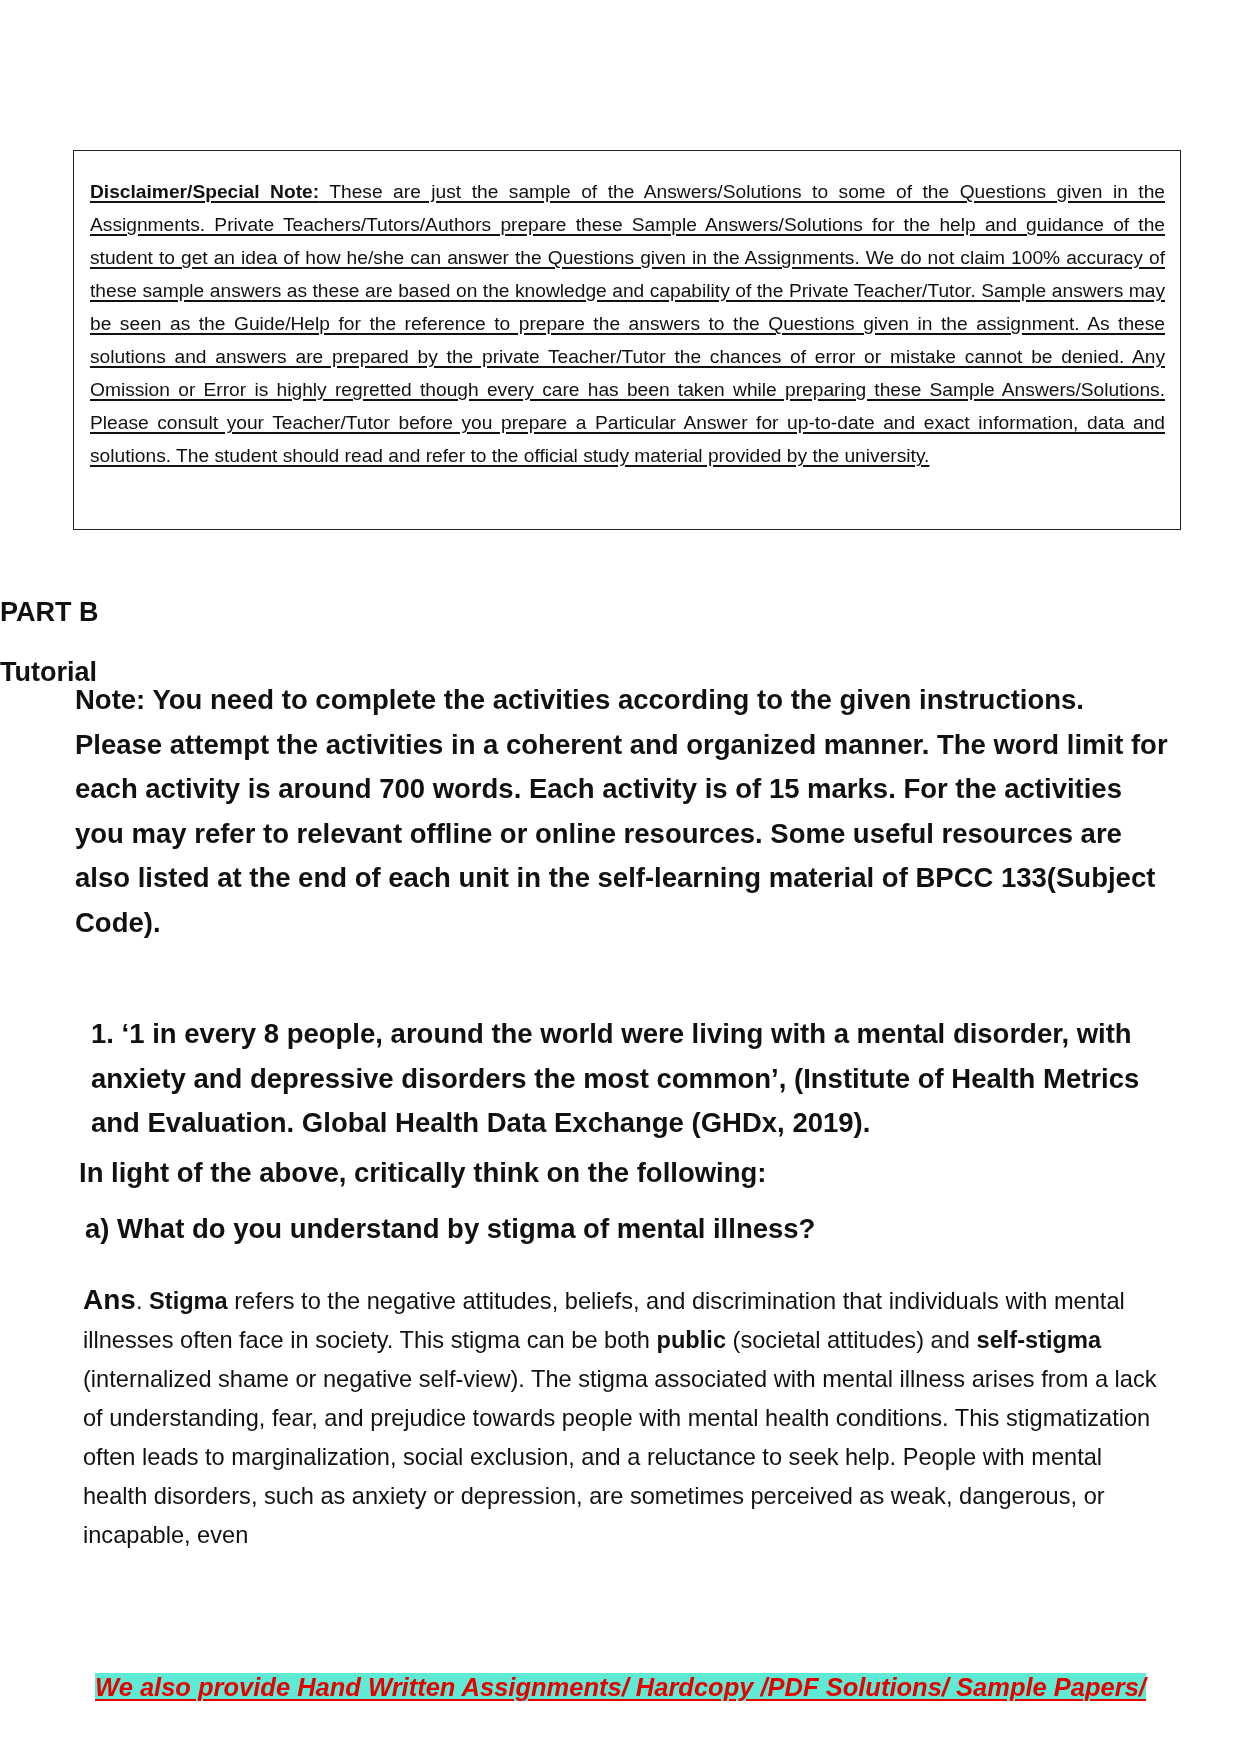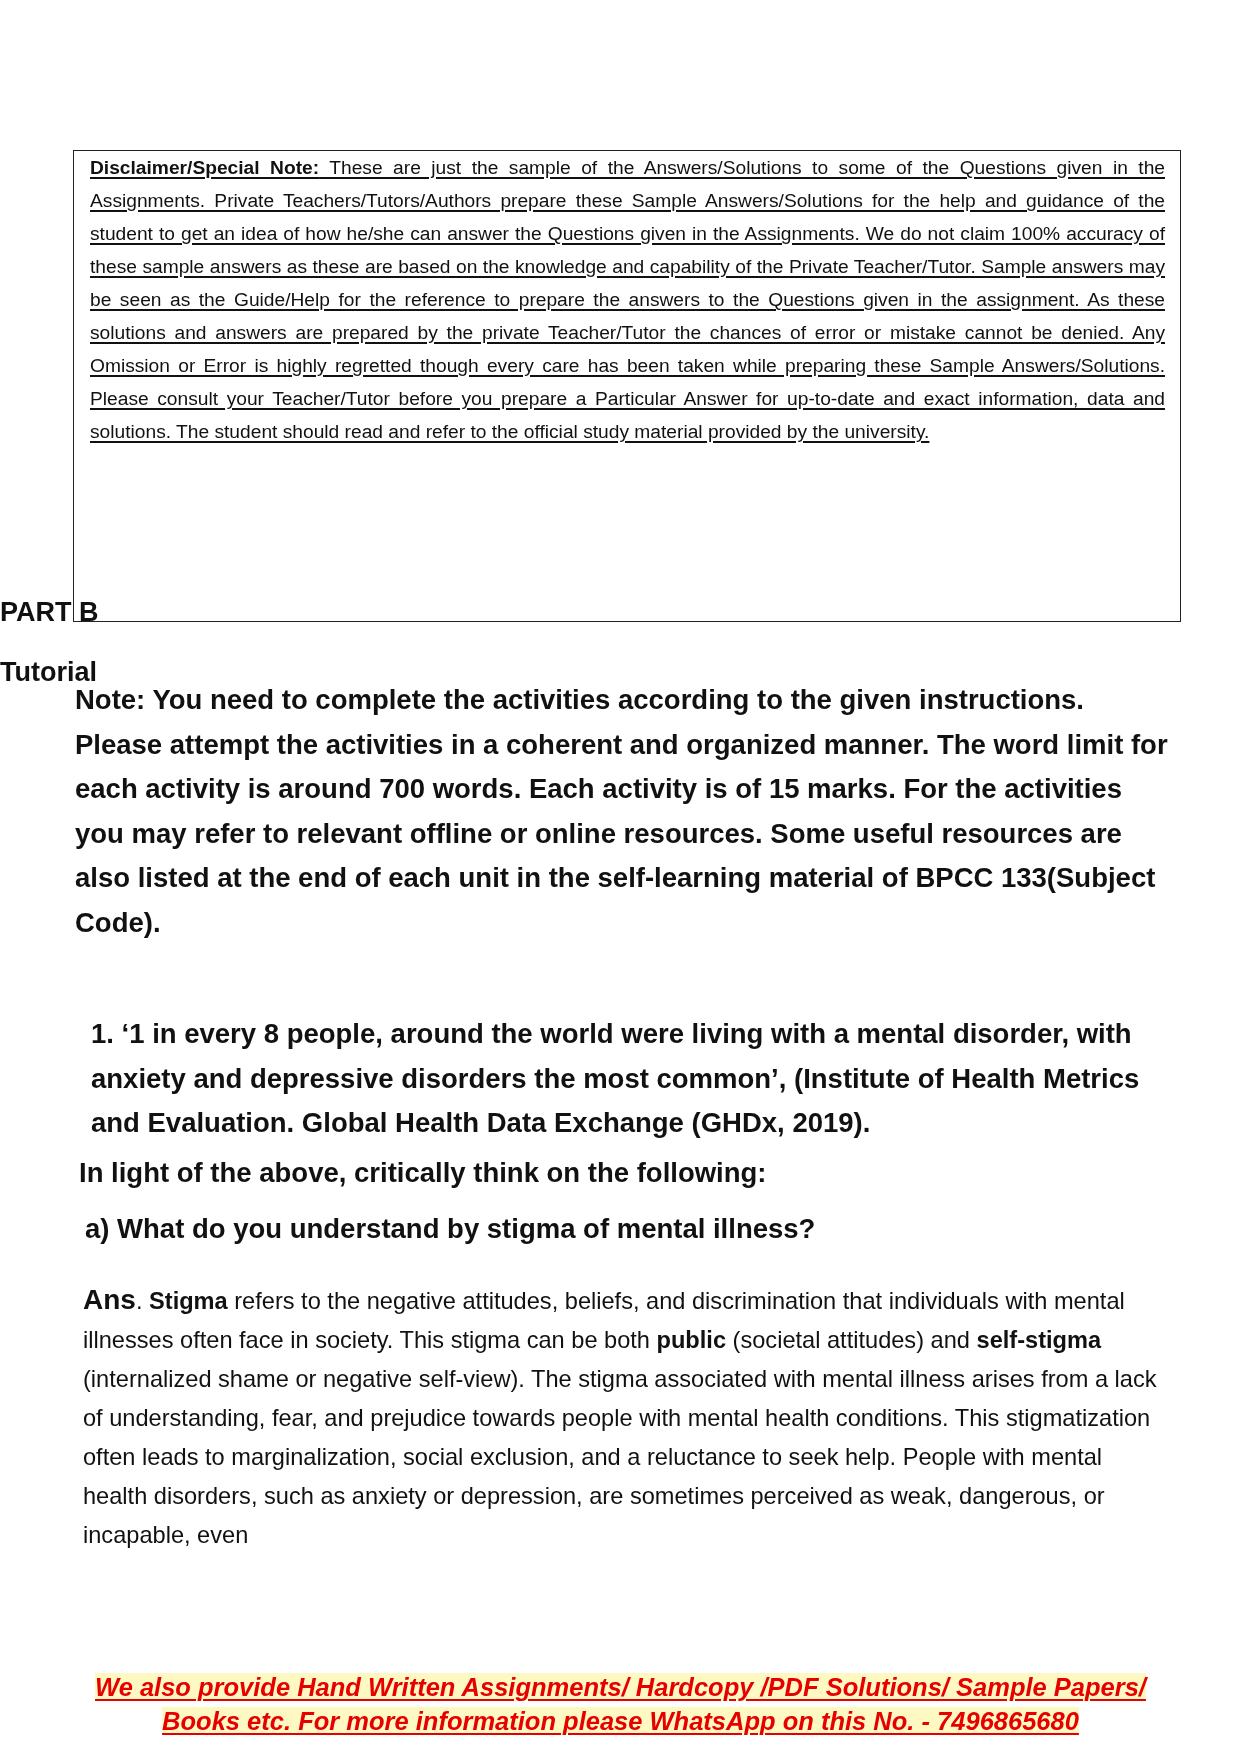--- a/index.html
+++ b/index.html
@@ -1,23 +1,23 @@
 <!DOCTYPE html>
 <html><head>
 <meta charset="utf-8">
 <style>
   html, body { margin: 0; padding: 0; background: #ffffff; }
   body {
     width: 1241px; height: 1755px; position: relative; overflow: hidden;
     font-family: "Liberation Sans", "DejaVu Sans", sans-serif; color: #111;
   }
   .disclaimer {
-    position: absolute; left: 73px; top: 150px; width: 1108px; height: 472px;
+    position: absolute; left: 73px; top: 150px; width: 1108px; height: 380px;
     border: 1.5px solid #222; box-sizing: border-box;
-    padding: 0 15px 0 16px;
+    padding: 24px 15px 0 16px;
   }
   .disclaimer p {
     margin: 0; font-size: 19.2px; line-height: 33px;
     text-align: justify; text-align-last: left;
     text-decoration: underline; text-underline-offset: 3px;
     text-decoration-thickness: 1.5px;
   }
   .disclaimer .lead { font-weight: bold; }
   .heading {
     position: absolute; left: 0; width: 1241px; text-align: left;
@@ -46,21 +46,21 @@
     margin: 8px; font-size: 23.6px; line-height: 39px;
   }
   .answer .ans-label { font-weight: bold; font-size: 28px; }
   .answer b { font-weight: bold; }
   .footer {
     position: absolute; left: 0; width: 1241px; top: 1670px; text-align: center;
     font-style: italic; font-weight: bold; font-size: 25.5px; line-height: 34px;
     color: #e60000;
   }
   .footer span {
-    background: #fef9c3; text-decoration: underline;
+    background: #5eead4; text-decoration: underline;
     text-decoration-color: #e60000; text-underline-offset: 3px;
     text-decoration-thickness: 2px;
     font-style: italic;
   }
 </style>
 </head>
 <body>
 
 <div class="disclaimer">
   <p><span class="lead">Disclaimer/Special Note:</span><span> These are just the sample of the Answers/Solutions to some of the Questions given in the Assignments. Private Teachers/Tutors/Authors prepare these Sample Answers/Solutions for the help and guidance of the student to get an idea of how he/she can answer the Questions given in the Assignments. We do not claim 100% accuracy of these sample answers as these are based on the knowledge and capability of the Private Teacher/Tutor. Sample answers may be seen as the Guide/Help for the reference to prepare the answers to the Questions given in the assignment. As these solutions and answers are prepared by the private Teacher/Tutor the chances of error or mistake cannot be denied. Any Omission or Error is highly regretted though every care has been taken while preparing these Sample Answers/Solutions. Please consult your Teacher/Tutor before you prepare a Particular Answer for up-to-date and exact information, data and solutions. The student should read and refer to the official study material provided by the university.</span></p>
@@ -72,14 +72,13 @@
 <p class="note">Note: You need to complete the activities according to the given instructions. Please attempt the activities in a coherent and organized manner. The word limit for each activity is around 700 words. Each activity is of 15 marks. For the activities you may refer to relevant offline or online resources. Some useful resources are also listed at the end of each unit in the self-learning material of BPCC 133(Subject Code).</p>
 
 <p class="q1">1. ‘1 in every 8 people, around the world were living with a mental disorder, with anxiety and depressive disorders the most common’, (Institute of Health Metrics and Evaluation. Global Health Data Exchange (GHDx, 2019).</p>
 <p class="critical">In light of the above, critically think on the following:</p>
 <p class="qa">a) What do you understand by stigma of mental illness?</p>
 
 <p class="answer"><span class="ans-label">Ans</span><span>. </span><b>Stigma</b><span> refers to the negative attitudes, beliefs, and discrimination that individuals with mental illnesses often face in society. This stigma can be both </span><b>public</b><span> (societal attitudes) and </span><b>self-stigma</b><span> (internalized shame or negative self-view). The stigma associated with mental illness arises from a lack of understanding, fear, and prejudice towards people with mental health conditions. This stigmatization often leads to marginalization, social exclusion, and a reluctance to seek help. People with mental health disorders, such as anxiety or depression, are sometimes perceived as weak, dangerous, or incapable, even</span></p>
 
 <div class="footer">
   <div><span>We also provide Hand Written Assignments/ Hardcopy /PDF Solutions/ Sample Papers/</span></div>
-  <div><span>Books etc. For more information please WhatsApp on this No. - 7496865680</span></div>
 </div>
 
 </body></html>

